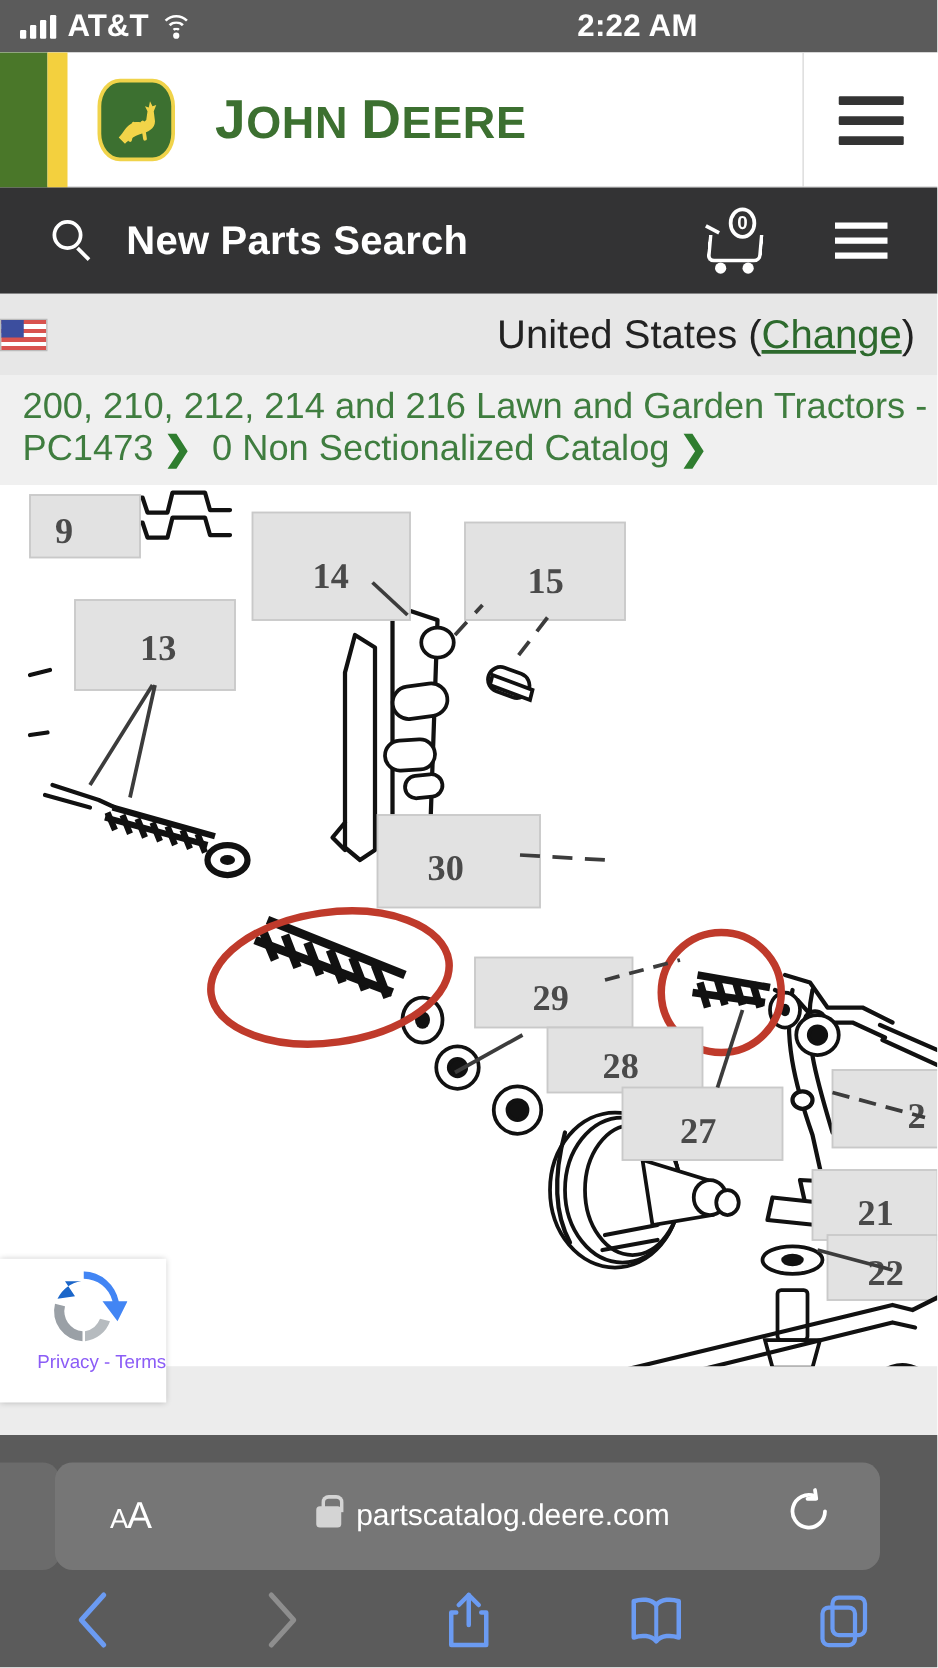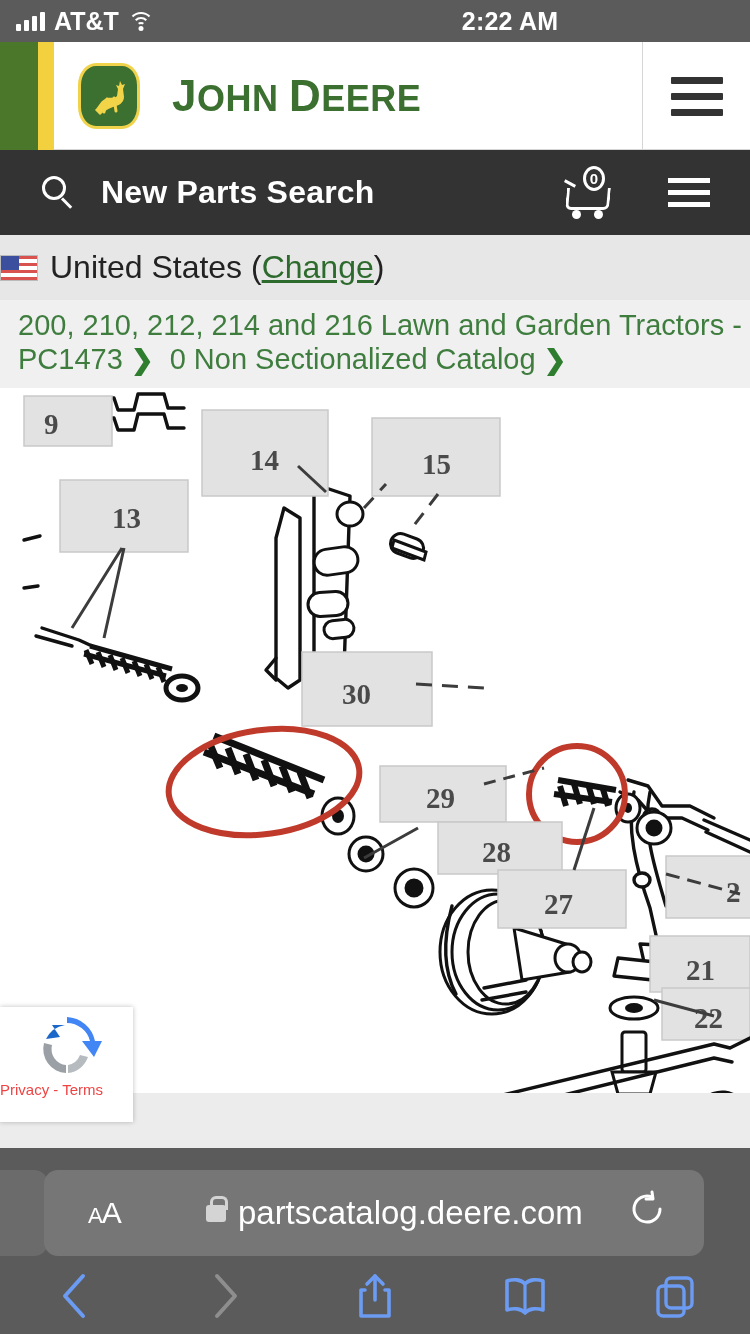--- a/index.html
+++ b/index.html
@@ -70,21 +70,21 @@
   .cart .body { position:absolute; left:0; top:20px; width:44px; height:22px;
        border:3px solid #fff; border-top:none; border-radius:0 0 6px 6px; transform:skewX(-5deg); }
   .cart .hook { position:absolute; left:-2px; top:14px; width:12px; height:3px; background:#fff; transform:rotate(28deg); }
   .cart .w1,.cart .w2 { position:absolute; bottom:-1px; width:9px; height:9px; background:#fff; border-radius:50%; }
   .cart .w1{left:6px} .cart .w2{left:28px}
   .nav-ham { display:flex; flex-direction:column; gap:7px; }
   .nav-ham i { display:block; width:42px; height:5px; background:#fff; }
 
   
   .country-bar { position:absolute; left:0; top:235px; width:750px; height:65px; background:#e7e7e7;
-                 display:flex; align-items:center; justify-content:flex-start; padding-right:18px; }
+                 display:flex; align-items:center; justify-content:space-between; padding-right:18px; }
   .flag { width:38px; height:26px; margin-right:12px; position:relative; border:1px solid #bbb;
           background: repeating-linear-gradient(to bottom, #d8534f 0 3.5px, #fff 3.5px 7px); }
   .flag .canton { position:absolute; left:0; top:0; width:18px; height:14px; background:#3c4e9e; }
   .country-text { font-size:32px; color:#222; }
   .country-text a { color:#2d6a2d; text-decoration:underline; }
 
   
   .breadcrumb { position:absolute; left:0; top:300px; width:750px; height:88px; background:#f0f0f0;
                 padding:8px 0 0 18px; }
   .breadcrumb .line { font-size:29px; color:#3f7d3f; line-height:1.18; }
@@ -98,36 +98,36 @@
   .cnum { font-family:"Liberation Serif", serif; font-size:29px; fill:#4a4a4a; font-weight:bold; }
   .ldr  { stroke:#3c3c3c; stroke-width:3; fill:none; }
   .part { stroke:#111; stroke-width:3.4; fill:none; stroke-linecap:round; stroke-linejoin:round; }
   .partf{ stroke:#111; stroke-width:3; fill:#fff; }
   .red-ann { stroke:#bf3a2b; stroke-width:6; fill:none; }
 
   
   .recap { position:absolute; left:0; top:1007px; width:133px; height:115px; background:#fff;
            box-shadow:0 0 5px rgba(0,0,0,.25); }
   .recap .badge-ico { margin:10px auto 0; width:70px; height:62px; position:relative; }
-  .recap .pt { font-size:15px; color:#ef4444; text-align:left; margin-top:2px; }
+  .recap .pt { font-size:15px; color:#8b5cf6; text-align:right; margin-top:2px; }
 
   .page-bg-strip { position:absolute; left:0; top:1093px; width:750px; height:55px; background:#ececec; }
 
   
   .safari-bar { position:absolute; left:0; top:1148px; width:750px; height:186px; background:#5b5b5b; }
   .url-side { position:absolute; left:-22px; top:22px; width:70px; height:86px; background:#6b6b6b; border-radius:14px; }
   .url-field { position:absolute; left:44px; top:22px; width:660px; height:86px;
                background:#767676; border-radius:14px; display:flex; align-items:center; }
   .aa { color:#fff; margin-left:44px; font-size:30px; letter-spacing:-1px; }
   .aa .small { font-size:22px; }
   .lockwrap { display:flex; align-items:center; margin:0 auto; transform:translateX(-18px); }
   .lock { width:20px; height:17px; background:#d4d4d4; border-radius:3px; position:relative; margin-right:12px; }
   .lock:before { content:""; position:absolute; left:4px; top:-9px; width:12px; height:11px;
                  border:3px solid #d4d4d4; border-bottom:none; border-radius:6px 6px 0 0; }
-  .url-text { color:#fff; font-size:33px; }
+  .url-text { color:#fff; font-size:24px; }
   .reload { position:absolute; right:38px; color:#fff; font-size:34px; }
   .toolbar { position:absolute; left:0; top:110px; width:750px; height:76px;
              display:flex; align-items:center; }
   .toolbar .tb { flex:1; display:flex; align-items:center; justify-content:center; }
 </style>
 </head>
 <body>
 
 <div id="screen">
 

